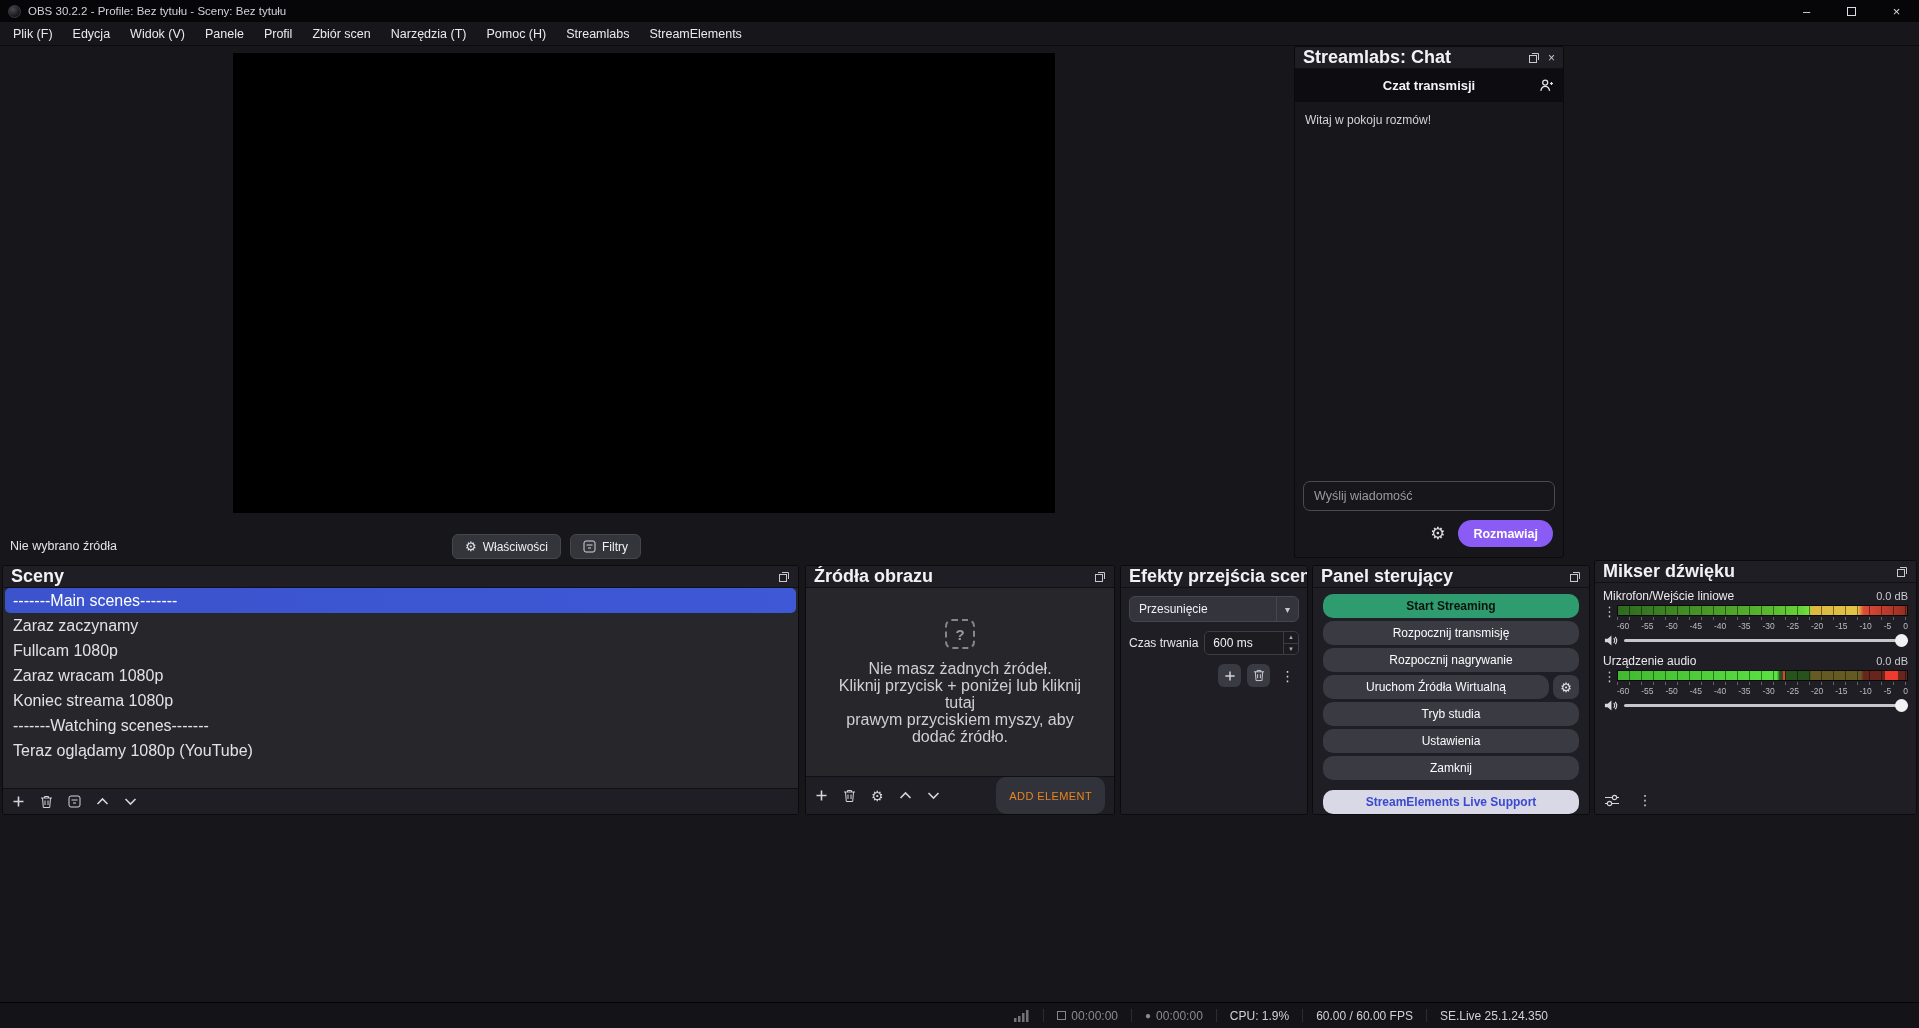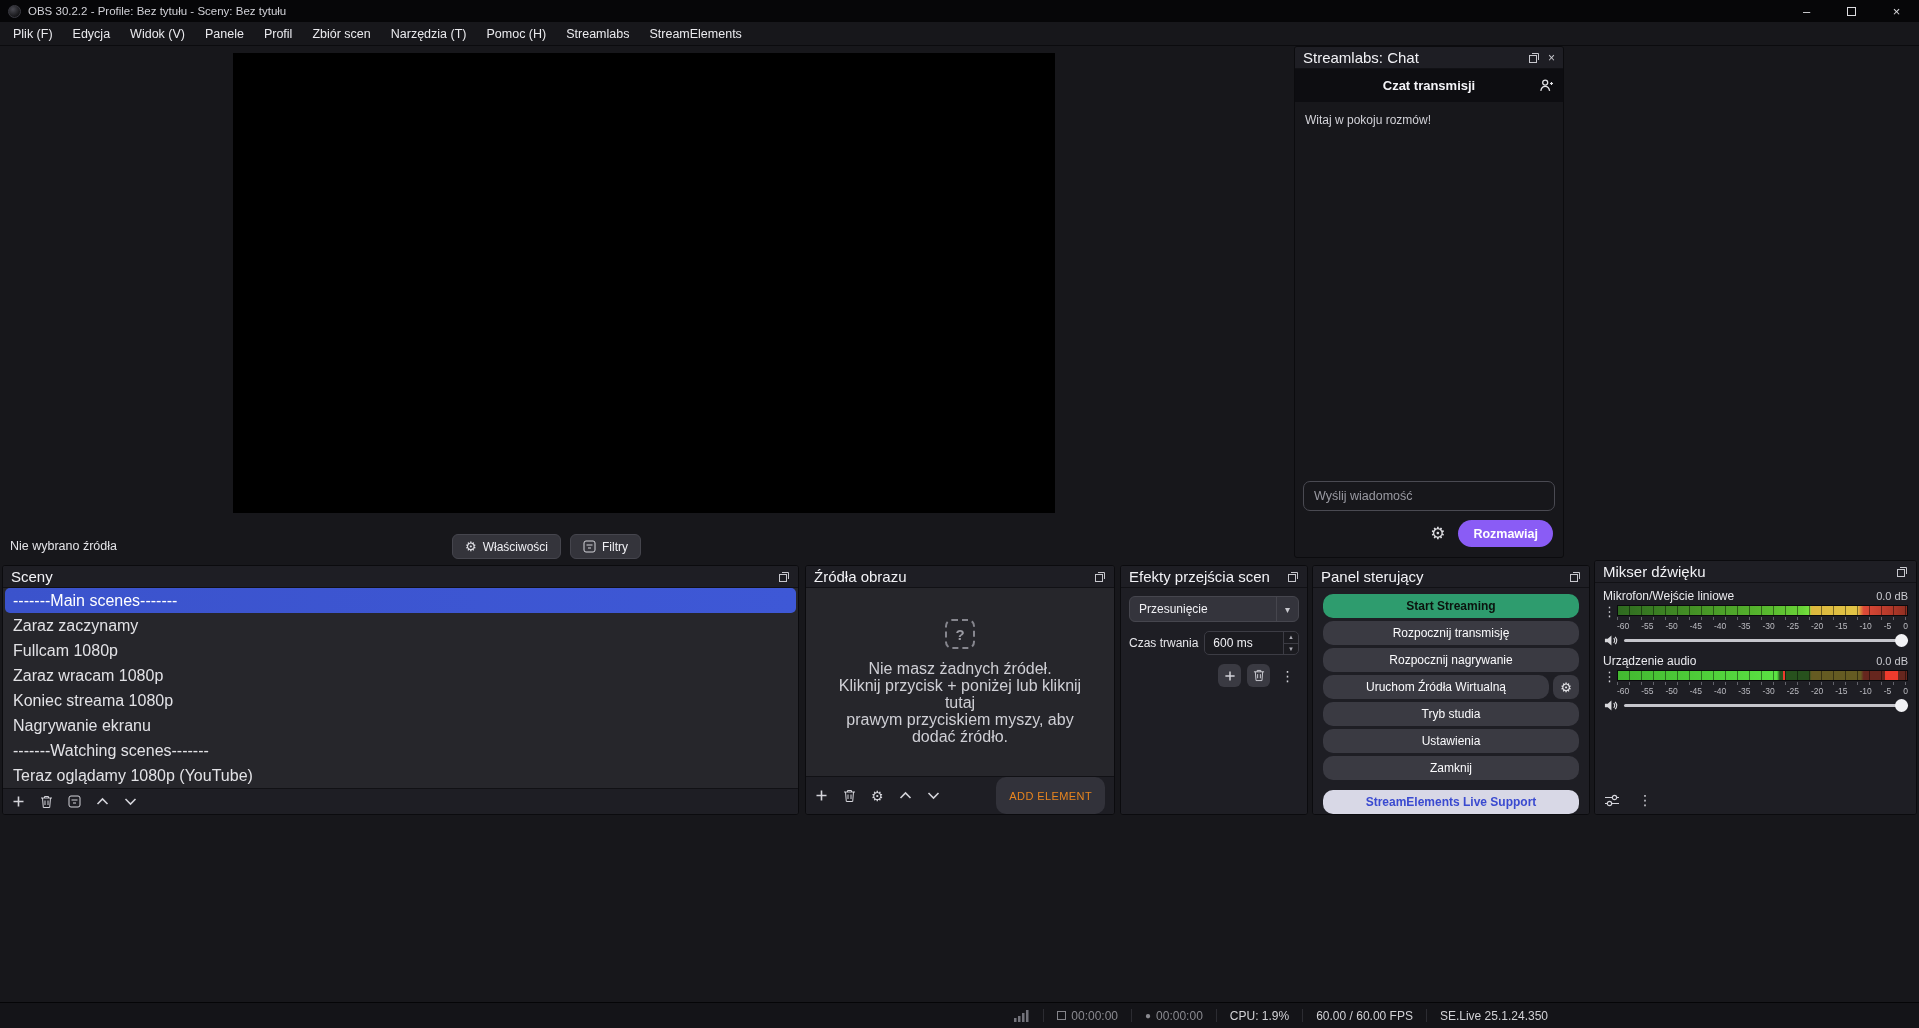--- a/index.html
+++ b/index.html
@@ -25,21 +25,21 @@
 
   .src-toolbar { position:absolute; left:0; top:487px; width:1290px; height:28px; }
   .src-status { position:absolute; left:10px; top:6px; font-size:12.5px; color:#e4e4e8; }
   .src-btns { position:absolute; left:452px; top:1px; display:flex; gap:9px; }
   .tool-btn { height:25px; padding:0 12px; border-radius:6px; background:#34343b; border:1px solid #45454d; display:flex; align-items:center; gap:6px; font-size:12px; color:#f0f0f4; white-space:nowrap; }
   .btn-gear { font-size:13px; color:#e0e0e6; line-height:1; }
 
   
   .dock { position:absolute; background:#26262b; border:1px solid #0b0b0e; border-radius:3px; display:flex; flex-direction:column; overflow:hidden; }
   .dock-header { height:22px; flex:0 0 22px; background:#1e1e24; border-bottom:1px solid #111115; display:flex; align-items:center; padding:0 8px; gap:8px; }
-  .dock-title { font-size:15px; font-weight:normal; color:#f2f2f6; white-space:nowrap; }
+  .dock-title { font-size:18px; font-weight:bold; color:#f2f2f6; white-space:nowrap; }
   .flexspace { flex:1; }
   .icon-btn { display:flex; align-items:center; justify-content:center; line-height:1; }
   .dock-toolbar { flex:0 0 26px; background:#1e1e24; border-top:1px solid #111115; display:flex; align-items:center; padding:0 9px; gap:15px; }
 
   
   .scenes-dock { left:2px; top:519px; width:797px; height:250px; }
   .scenes-list { flex:1; overflow:hidden; }
   .scene-row { height:25px; line-height:25px; padding-left:10px; font-size:16px; color:#e2e2e6; white-space:nowrap; }
   .scene-row.selected { background:linear-gradient(90deg,#3b53cc,#3e58d6); border-radius:5px; margin:0 2px; padding-left:8px; color:#fff; }
 
@@ -187,21 +187,20 @@
               <path d="M4 1.5h6.5V8" fill="none" stroke="#c8c8ce"></path>
             </svg>
         </span>
       </div>
       <div class="scenes-list">
           <div class="scene-row selected">-------Main scenes-------</div>
           <div class="scene-row">Zaraz zaczynamy</div>
           <div class="scene-row">Fullcam 1080p</div>
           <div class="scene-row">Zaraz wracam 1080p</div>
           <div class="scene-row">Koniec streama 1080p</div>
-          <div class="scene-row">Nagrywanie ekranu</div>
           <div class="scene-row">-------Watching scenes-------</div>
           <div class="scene-row">Teraz oglądamy 1080p (YouTube)</div>
         </div>
       <div class="dock-toolbar">
         <span class="icon-btn">
           <svg width="13" height="13" viewBox="0 0 13 13">
               <path d="M6.5 1.5v10M1.5 6.5h10" stroke="#d4d4da" stroke-width="1.6"></path>
             </svg>
         </span>
         <span class="icon-btn">

